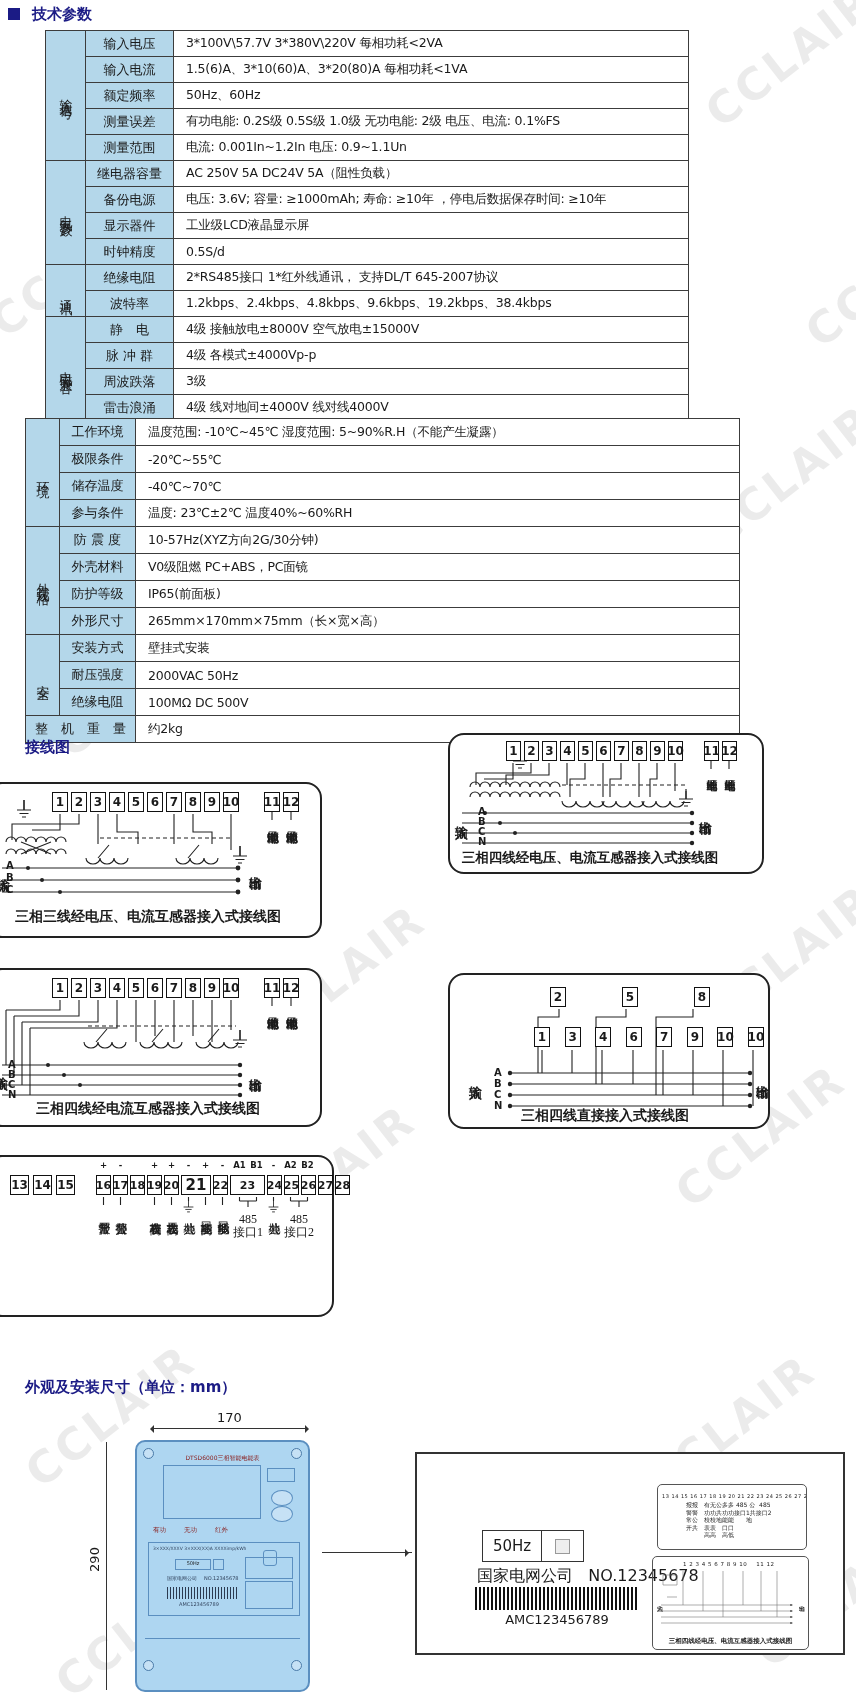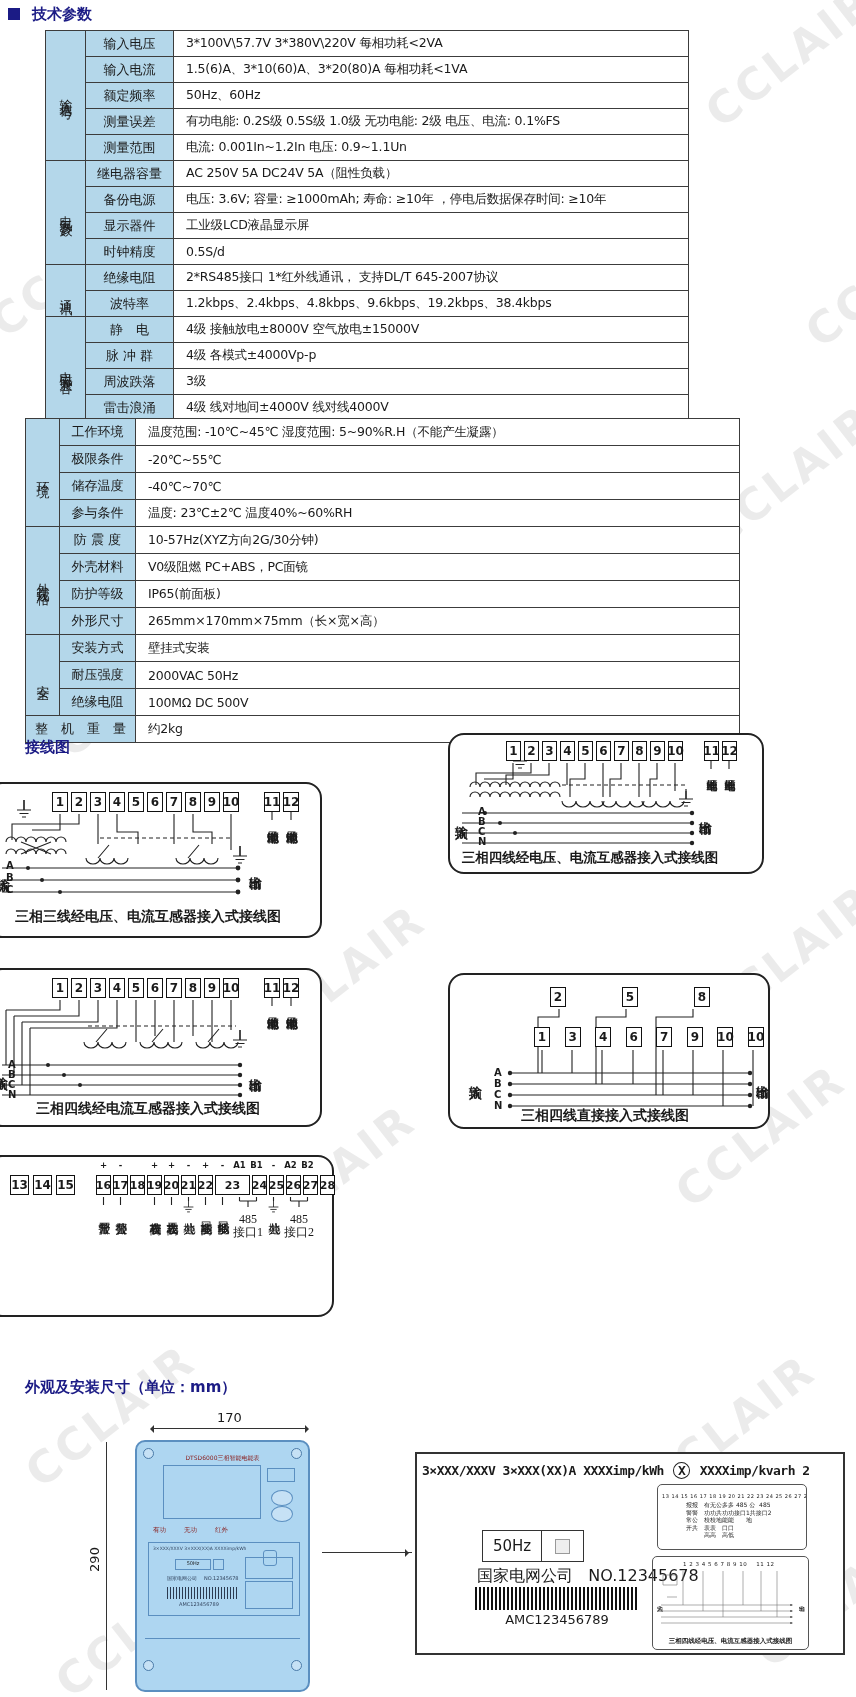--- a/index.html
+++ b/index.html
@@ -489,21 +489,21 @@
         <div class="tbox" style="width:19px">13</div>
         <div class="tbox" style="width:19px">14</div>
         <div class="tbox" style="width:19px">15</div>
       </div>
     <div class="trow sb" style="left:108px;top:18px;gap:2px">
         <div class="tbox" style="width:15px;font-size:11px">16</div>
         <div class="tbox" style="width:15px;font-size:11px">17</div>
         <div class="tbox" style="width:15px;font-size:11px">18</div>
         <div class="tbox" style="width:15px;font-size:11px">19</div>
         <div class="tbox" style="width:15px;font-size:11px">20</div>
-        <div class="tbox" style="width:15px;font-size:11px">21</div>
+        <div class="tbox" style="width:30px;font-size:15px">21</div>
         <div class="tbox" style="width:15px;font-size:11px">22</div>
         <div class="tbox" style="width:35px;font-size:11px">23</div>
         <div class="tbox" style="width:15px;font-size:11px">24</div>
         <div class="tbox" style="width:15px;font-size:11px">25</div>
         <div class="tbox" style="width:15px;font-size:11px">26</div>
         <div class="tbox" style="width:15px;font-size:11px">27</div>
         <div class="tbox" style="width:15px;font-size:11px">28</div>
       </div>
     <div class="vlab" style="left:109px;top:56px;line-height:13.5px">报警常开</div>
     <div class="vlab" style="left:126px;top:56px;line-height:13.5px">报警公共</div>
@@ -558,25 +558,20 @@
         <div class="mblock" style="left:96px;top:14px;width:46px;height:20px"></div>
         <div class="mblock" style="left:96px;top:38px;width:46px;height:26px"></div>
       </div>
       <div class="mline"></div>
       <div class="mblock" style="left:126px;top:108px;width:12px;height:14px;border-radius:3px"></div>
     </div>
   </div>
   <div class="leader"></div>
 
   <div id="plate">
-    <div class="nptitle">
-      <span>3×XXX/XXXV 3×XXX(XX)A XXXXimp/kWh</span>
-      <span class="circ">X</span>
-      <span>XXXXimp/kvarh 2</span>
-    </div>
     <div class="freqbox">
       <div class="c1">50Hz</div>
       <div class="c2">
           <div class="logosq"></div>
         </div>
     </div>
     <div class="npcompany">
       <span>国家电网公司</span>&nbsp;&nbsp;
       <span>NO.12345678</span>
     </div>

